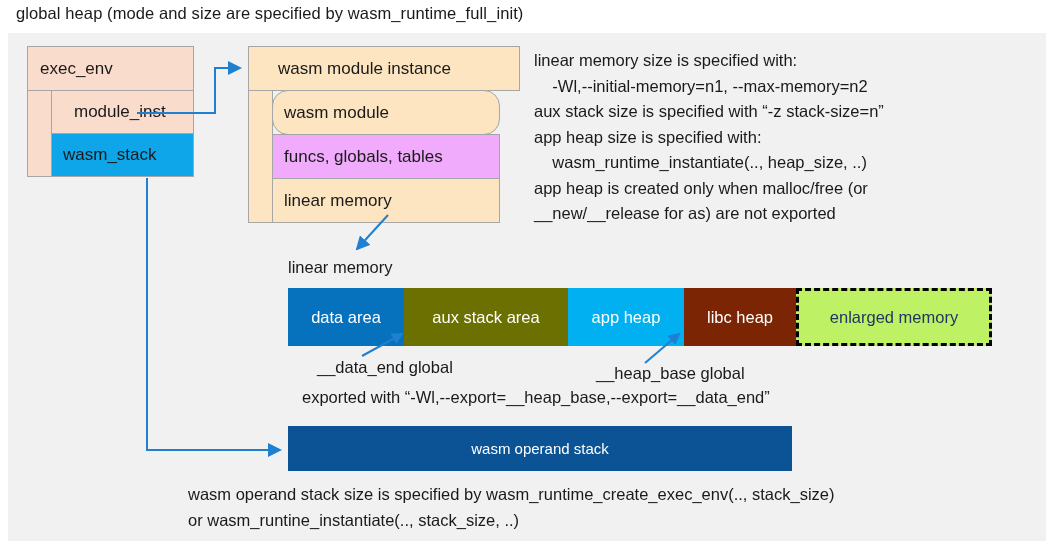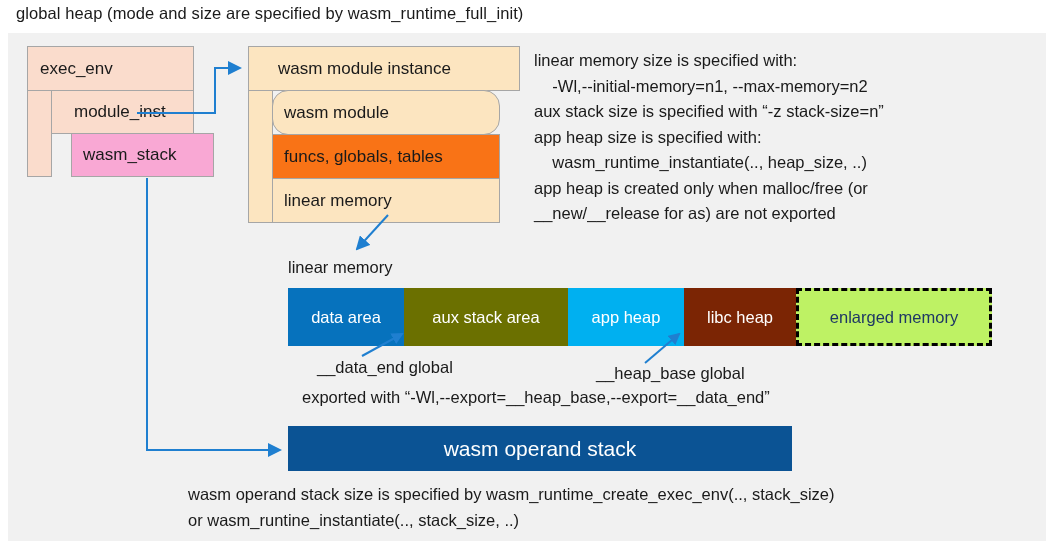--- a/index.html
+++ b/index.html
@@ -208,21 +208,21 @@
   #operand-stack-box {
     position: absolute;
     left: 288px;
     top: 426px;
     width: 504px;
     height: 45px;
     background: #0b5394;
     display: flex;
     align-items: center;
     justify-content: center;
-    font-size: 21px;
+    font-size: 15px;
     color: #ffffff;
   }
   #bottom-note {
     position: absolute;
     left: 188px;
     top: 482px;
     width: 860px;
     font-size: 16.5px;
     line-height: 25.5px;
     color: #1a1a1a;
@@ -243,28 +243,28 @@
 <div id="canvas">
 
   <div class="title-text">global heap (mode and size are specified by wasm_runtime_full_init)</div>
 
   <div class="panel" style="background: rgb(241, 241, 241);"></div>
 
   <div class="box" id="exec-env-group">
     <div class="struct-row" id="exec-env-header" style="background: rgb(250, 220, 204);">exec_env</div>
     <div id="exec-env-gutter" style="background: rgb(250, 220, 204);"></div>
     <div class="struct-row" id="module-inst-row" style="background: rgb(250, 220, 204);">module_inst</div>
-    <div class="struct-row" id="wasm-stack-row" style="background: #f9a8d4; margin-left: 20px;">wasm_stack</div>
+    <div class="struct-row" id="wasm-stack-row" style="background: #0ea5e9;">wasm_stack</div>
   </div>
 
   <div class="box" id="module-instance-group">
     <div class="struct-row" id="mi-header" style="background: rgb(252, 229, 192);">wasm module instance</div>
     <div id="mi-gutter" style="background: rgb(252, 229, 192);"></div>
     <div class="struct-row" id="mi-row-0" style="background: rgb(252, 229, 192);">wasm module</div>
-    <div class="struct-row" id="mi-row-1" style="background: #f97316;">funcs, globals, tables</div>
+    <div class="struct-row" id="mi-row-1" style="background: #f0abfc;">funcs, globals, tables</div>
     <div class="struct-row" id="mi-row-2" style="background: rgb(252, 229, 192);">linear memory</div>
   </div>
 
   <div id="side-note">linear memory size is specified with:
     -Wl,--initial-memory=n1, --max-memory=n2
 aux stack size is specified with “-z stack-size=n”
 app heap size is specified with:
     wasm_runtime_instantiate(.., heap_size, ..)
 app heap is created only when malloc/free (or
 __new/__release for as) are not exported</div>

